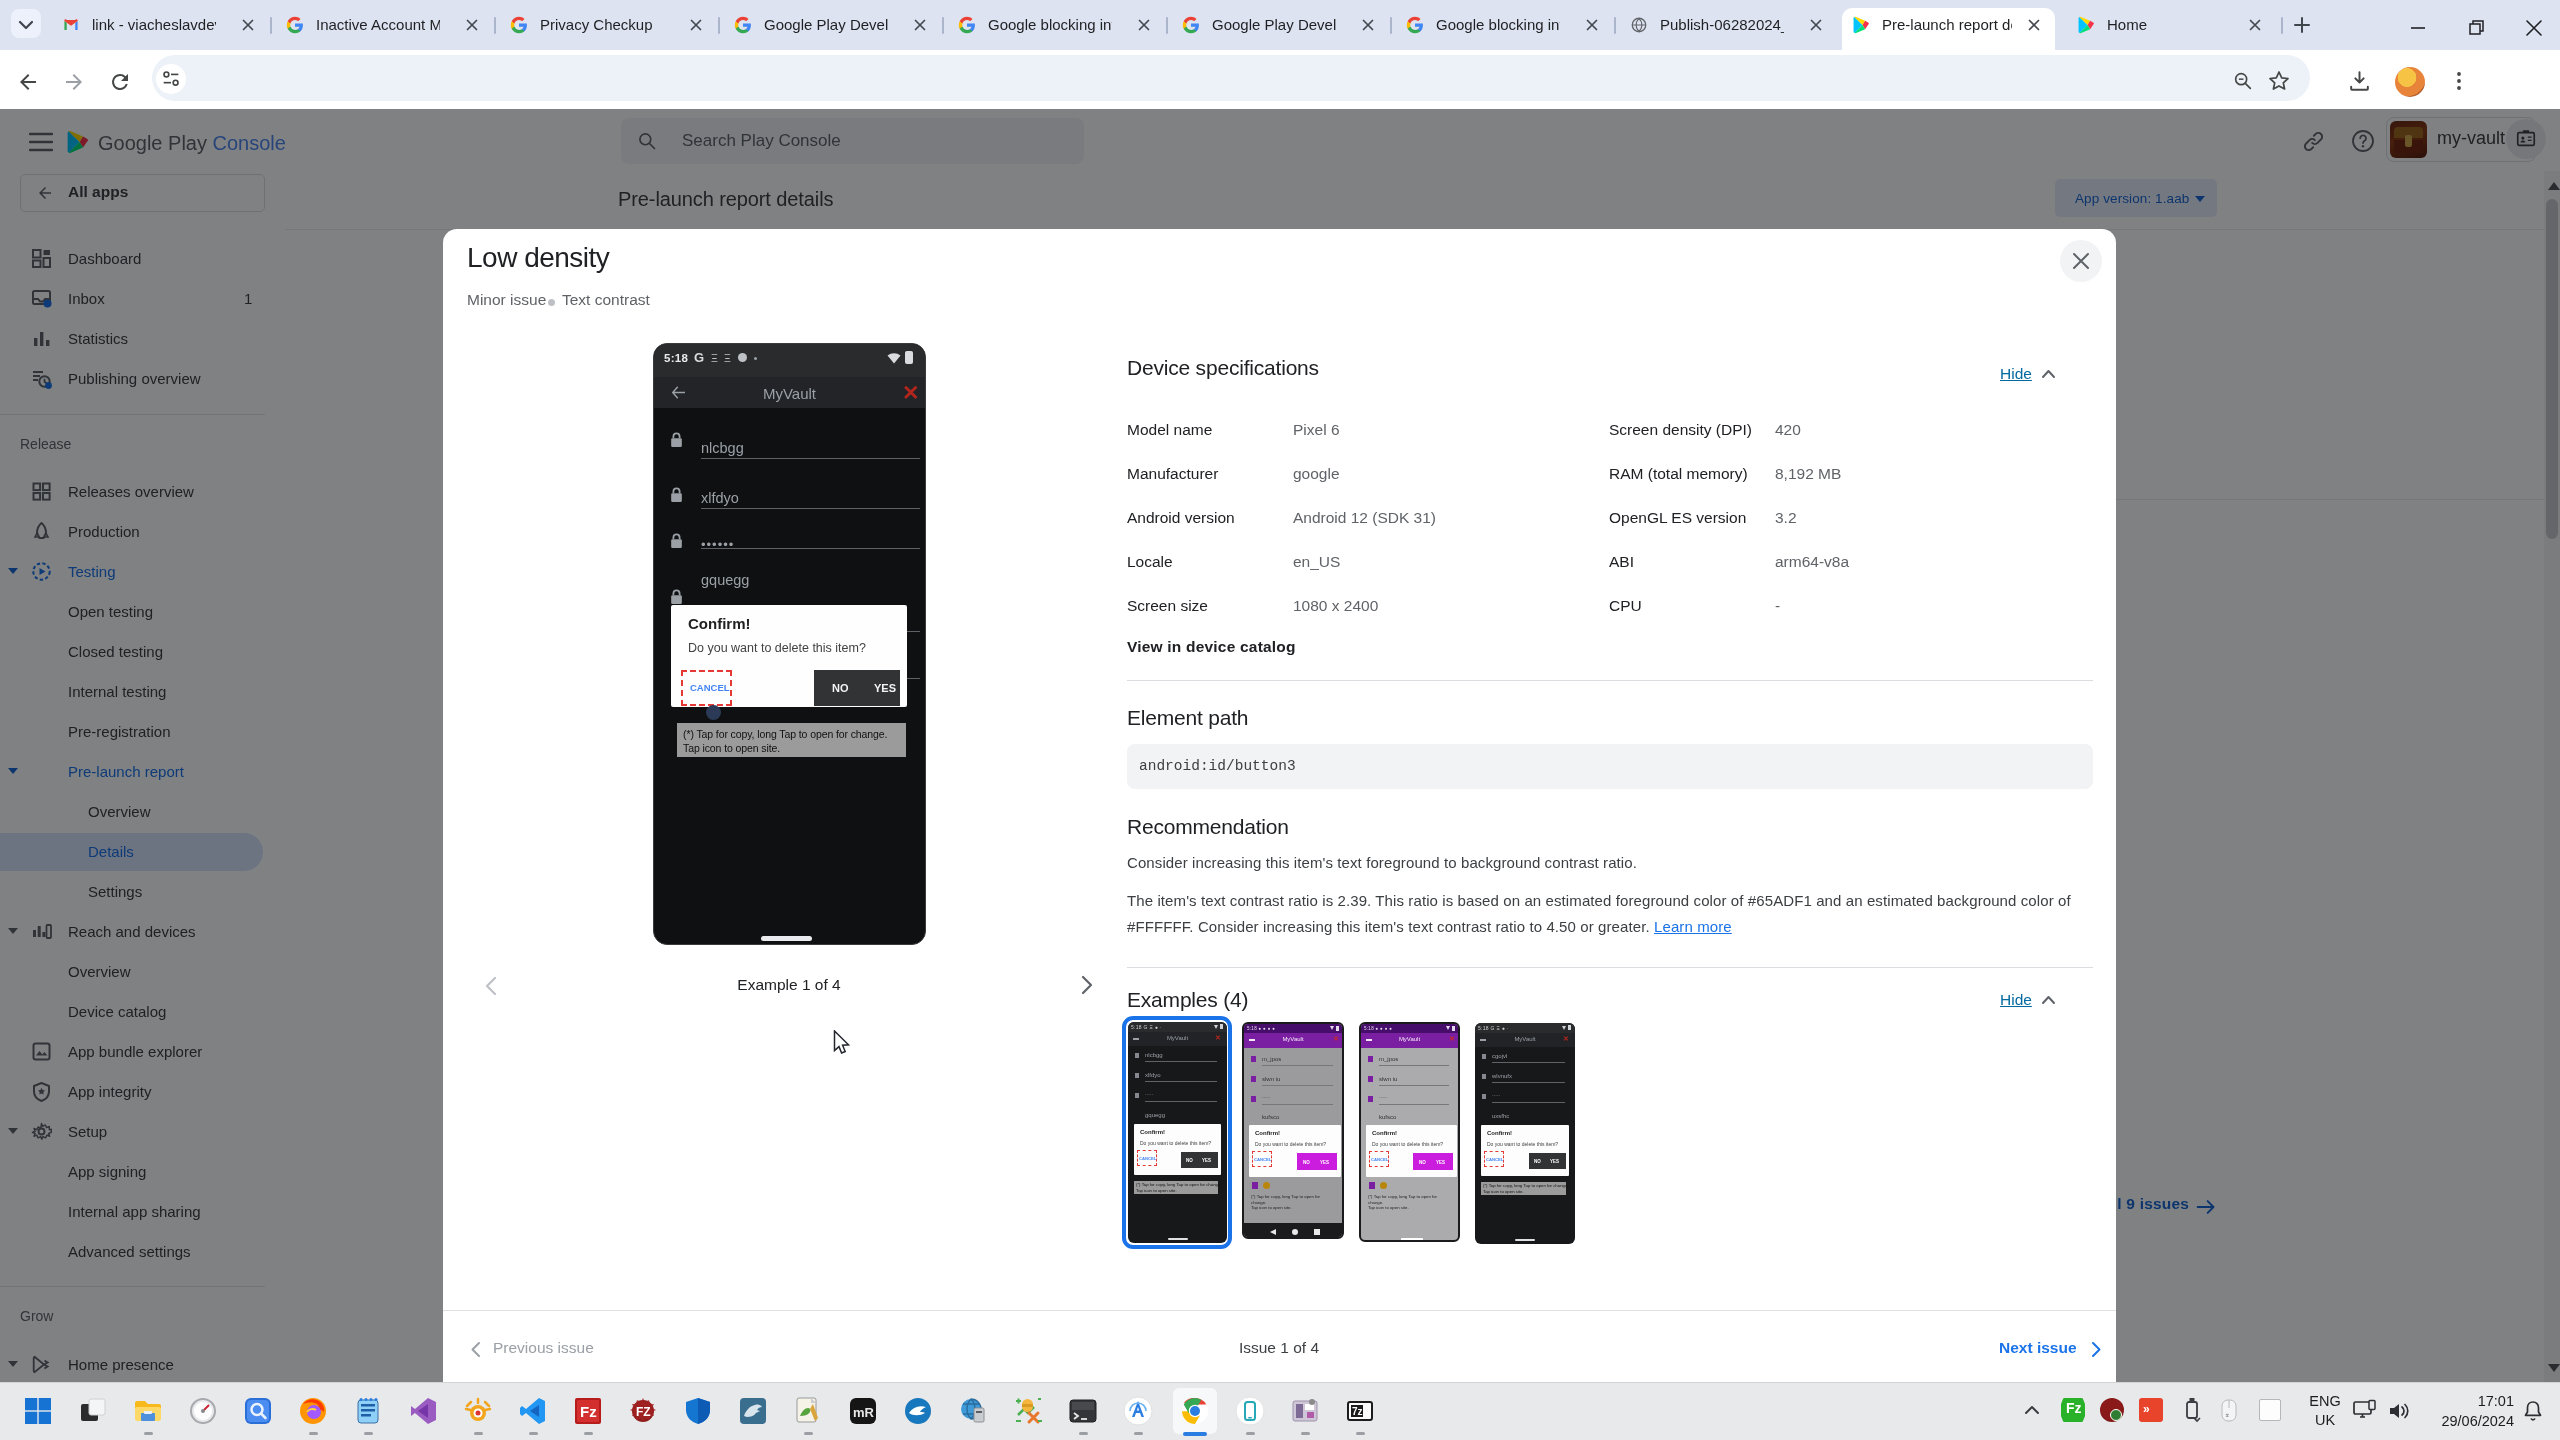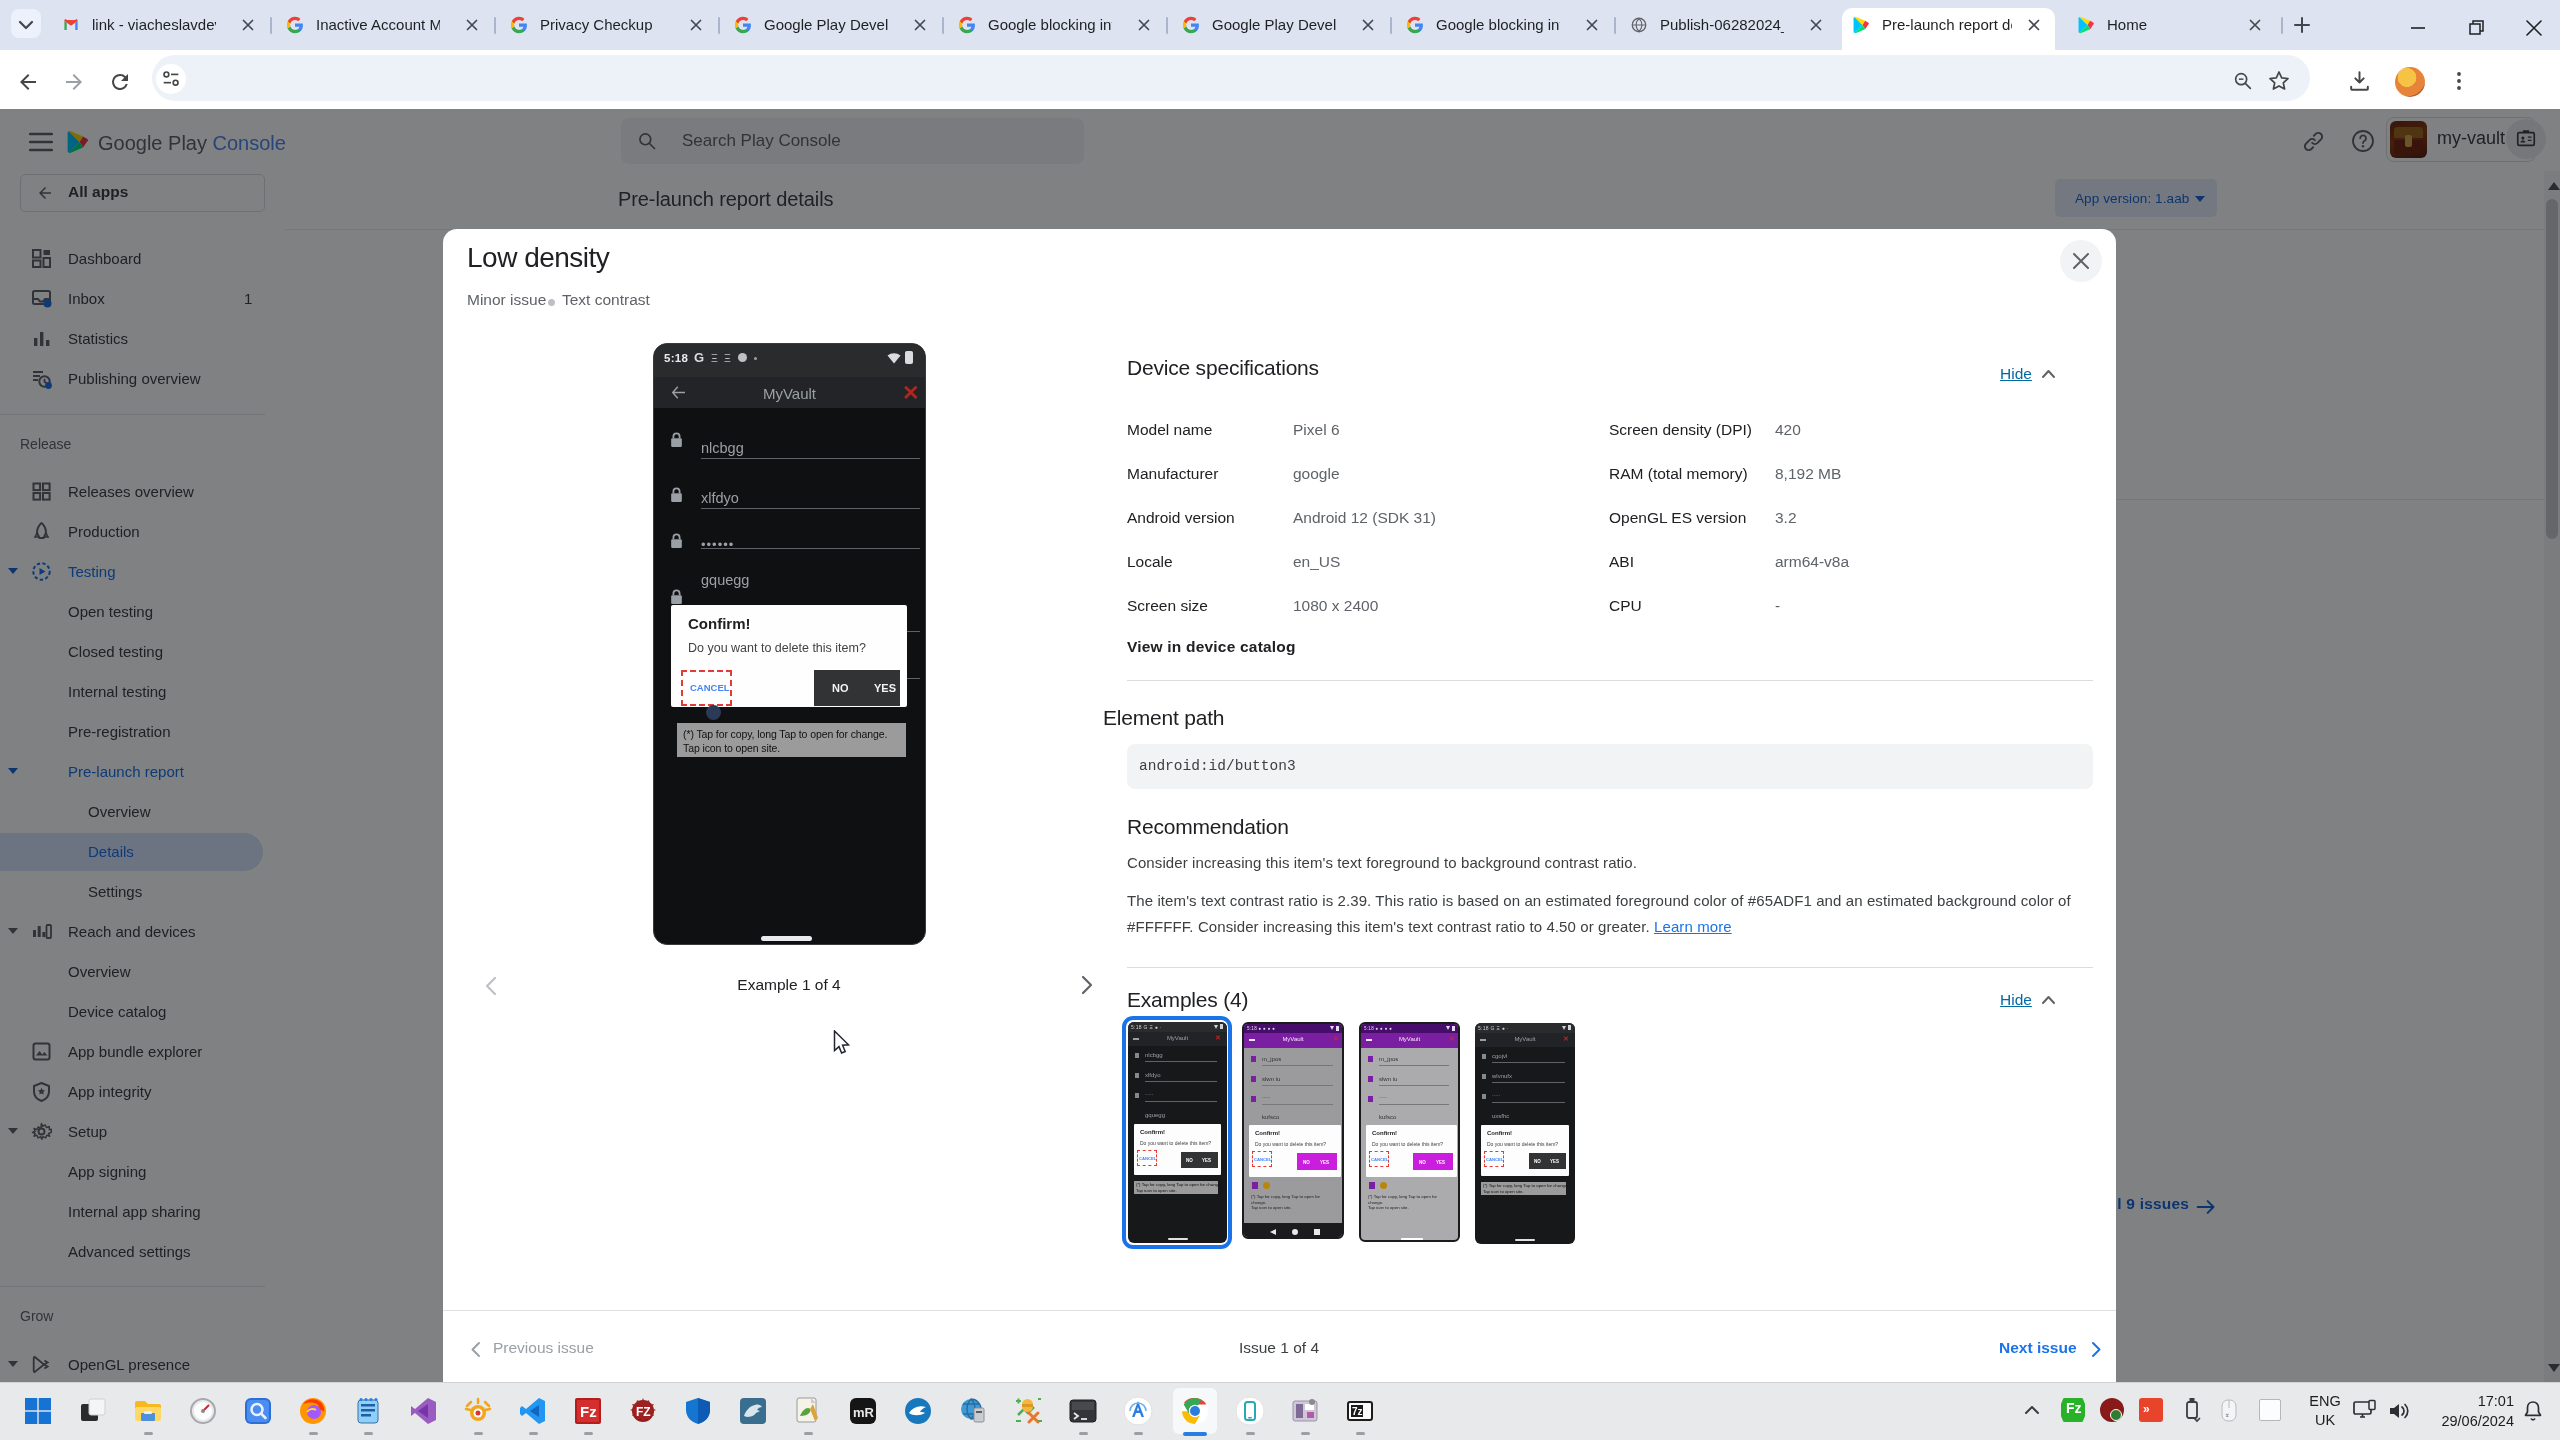--- a/index.html
+++ b/index.html
@@ -350,21 +350,21 @@
         <div class="abs" style="left:68px;top:1054px;font-size:15px;color:#3c4043;white-space:nowrap">App signing</div>
         <div class="abs" style="left:68px;top:1094px;font-size:15px;color:#3c4043;white-space:nowrap">Internal app sharing</div>
         <div class="abs" style="left:68px;top:1134px;font-size:15px;color:#3c4043;white-space:nowrap">Advanced settings</div>
         <div class="abs" style="left:0;top:1177px;width:265px;height:1px;background:#e3e5e8"></div>
         <div class="seclabel" style="top:1199px">Grow</div>
         <div class="caret" style="top:1252px;border-top-color:#5f6368;"></div>
         <svg class="abs" style="left:31px;top:1245px" width="21" height="21" viewBox="0 0 21 21">
           <path d="M3.5 2.8 13 10.5 3.5 18.2c-.5-.3-.8-.8-.8-1.4V4.2c0-.6.3-1.1.8-1.4z" fill="none" stroke="#5f6368" stroke-width="1.8"></path>
           <path d="M13 10.5l3.6-2-3.2-1.9M13 10.5l3.6 2-3.2 1.9" fill="none" stroke="#5f6368" stroke-width="1.8"></path>
         </svg>
-        <div class="abs" style="left:68px;top:1247px;font-size:15px;color:#3c4043;white-space:nowrap">OpenGL presence</div>
+        <div class="abs" style="left:68px;top:1247px;font-size:15px;color:#3c4043;white-space:nowrap">Home presence</div>
       </div>
 </div>
 
 <div id="scrim"></div>
 
 <div id="modal">
 
   <div class="abs" style="left:24px;top:13px;font-size:28px;color:#202124;letter-spacing:-0.5px">Low density</div>
   <div class="abs" style="left:24px;top:62px;font-size:15.5px;color:#5f6368">Minor issue</div>
   <div class="abs" style="left:105px;top:70px;width:7px;height:7px;border-radius:50%;background:#bdc1c6"></div>
@@ -469,21 +469,21 @@
         <div class="speclabel" style="left:1166px;top:324px">ABI</div>
         <div class="specval" style="left:1332px;top:324px">arm64-v8a</div>
         <div class="speclabel" style="left:684px;top:368px">Screen size</div>
         <div class="specval" style="left:850px;top:368px">1080 x 2400</div>
         <div class="speclabel" style="left:1166px;top:368px">CPU</div>
         <div class="specval" style="left:1332px;top:368px">-</div>
       </div>
   <div class="abs" style="left:684px;top:409px;font-size:15.5px;color:#202124;font-weight:700;letter-spacing:0.2px">View in device catalog</div>
   <div class="mdivider" style="left:684px;top:451px;width:966px"></div>
 
-  <div class="h2" style="position:absolute;left:660px;top:477px">Element path</div>
+  <div class="h2" style="position:absolute;left:684px;top:477px">Element path</div>
   <div class="abs" style="left:684px;top:515px;width:966px;height:45px;background:#f1f3f4;border-radius:8px"></div>
   <div class="abs" style="left:696px;top:529px;font-family:'Liberation Mono',monospace;font-size:14.5px;color:#3c4043">android:id/button3</div>
 
   <div class="h2" style="position:absolute;left:684px;top:586px">Recommendation</div>
   <div class="abs" style="left:684px;top:625px;font-size:15px;color:#3c4043;letter-spacing:0.1px">Consider increasing this item's text foreground to background contrast ratio.</div>
   <div class="abs" style="left:684px;top:659px;width:975px;font-size:15px;color:#3c4043;line-height:26px;letter-spacing:0.1px">The item's text contrast ratio is 2.39. This ratio is based on an estimated foreground color of #65ADF1 and an estimated background color of #FFFFFF. Consider increasing this item's text contrast ratio to 4.50 or greater. <span style="color:#1a73e8;text-decoration:underline">Learn more</span></div>
   <div class="mdivider" style="left:684px;top:738px;width:966px"></div>
 
   <div class="h2" style="position:absolute;left:684px;top:759px">Examples (4)</div>
   <div class="hidebtn" style="left:1557px;top:762px">Hide</div>

